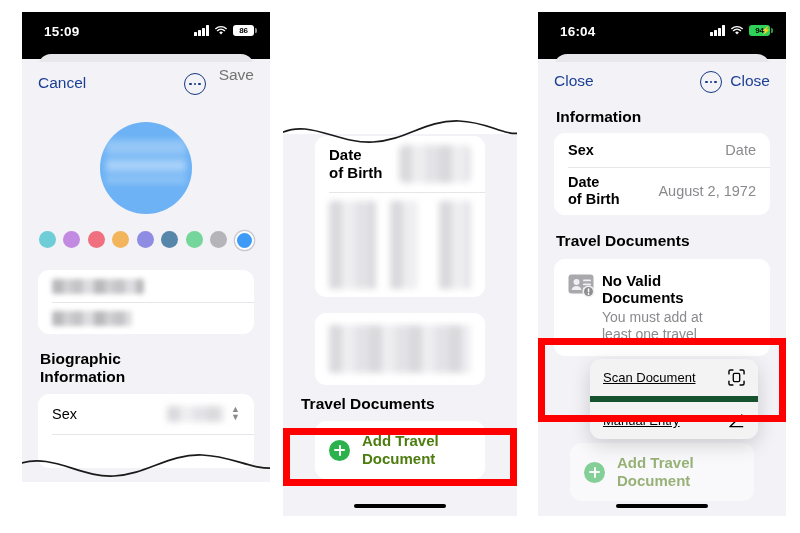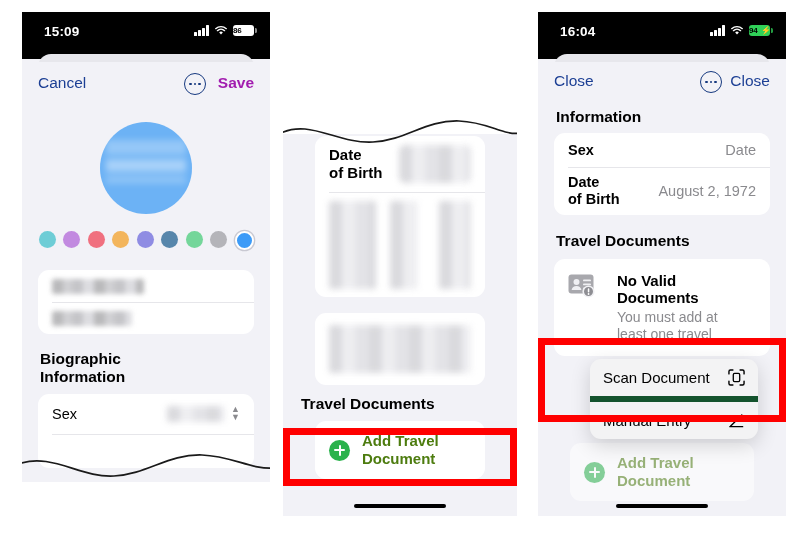--- a/index.html
+++ b/index.html
@@ -74,20 +74,21 @@
   .sig i:nth-child(4) { height: 11px; }
   .wifi { width: 14px; height: 11px; }
   .batt {
     position: relative;
     width: 21px;
     height: 11px;
     border-radius: 3px;
     background: #ffffff;
     display: flex;
     align-items: center;
+    justify-content: center;
   }
   .batt.green { background: #30d158; }
   .batt-num {
     font-size: 8px;
     font-weight: bold;
     color: #000000;
     line-height: 1;
     letter-spacing: -0.2px;
   }
   .batt::after {
@@ -139,24 +140,24 @@
     position: absolute;
     left: 16px;
     top: 12px;
     font-size: 15.5px;
     color: #1c3f94;
     font-weight: normal;
   }
   .nav-right {
     position: absolute;
     right: 16px;
-    top: 12px;
+    top: 4px;
     font-size: 15.5px;
-    color: #a21caf;
-    font-weight: bold;
+    color: #737373;
+    font-weight: normal;
   }
   .nav-right.plain { font-weight: normal; color: #1c3f94; }
   .nav-dots {
     position: absolute;
     right: 64px;
     top: 11px;
     width: 20px;
     height: 20px;
     border-radius: 50%;
     border: 1.6px solid #16397f;
@@ -351,21 +352,21 @@
     z-index: 20;
   }
 
   
   .warncard {
     margin: 0 16px;
     background: #ffffff;
     border-radius: 11px;
     padding: 13px 14px;
     display: flex;
-    gap: 19px;
+    gap: 4px;
   }
   .idicon { flex: none; width: 30px; height: 24px; margin-top: 2px; }
   .warn-title {
     font-size: 15px;
     font-weight: bold;
     color: #000;
     line-height: 1.15;
   }
   .warn-sub {
     font-size: 14px;
@@ -381,23 +382,24 @@
     background: #f3f3f4;
     border-radius: 11px;
     z-index: 35;
     overflow: hidden;
     box-shadow: 0 6px 20px rgba(0,0,0,0.16);
   }
   .ctx-item {
     display: flex;
     align-items: center;
     padding: 10px 13px;
-    font-size: 15px;
+    font-size: 13px;
     color: #000000;
     font-weight: normal;
+    text-decoration: underline;
   }
   .ctx-item + .ctx-item { border-top: 6px solid #14532d; }
   .ctx-item .ctx-label { flex: 1; }
   .dim { opacity: 0.55; }
 </style>
 </head>
 <body>
 
 <div class="stage">
 

